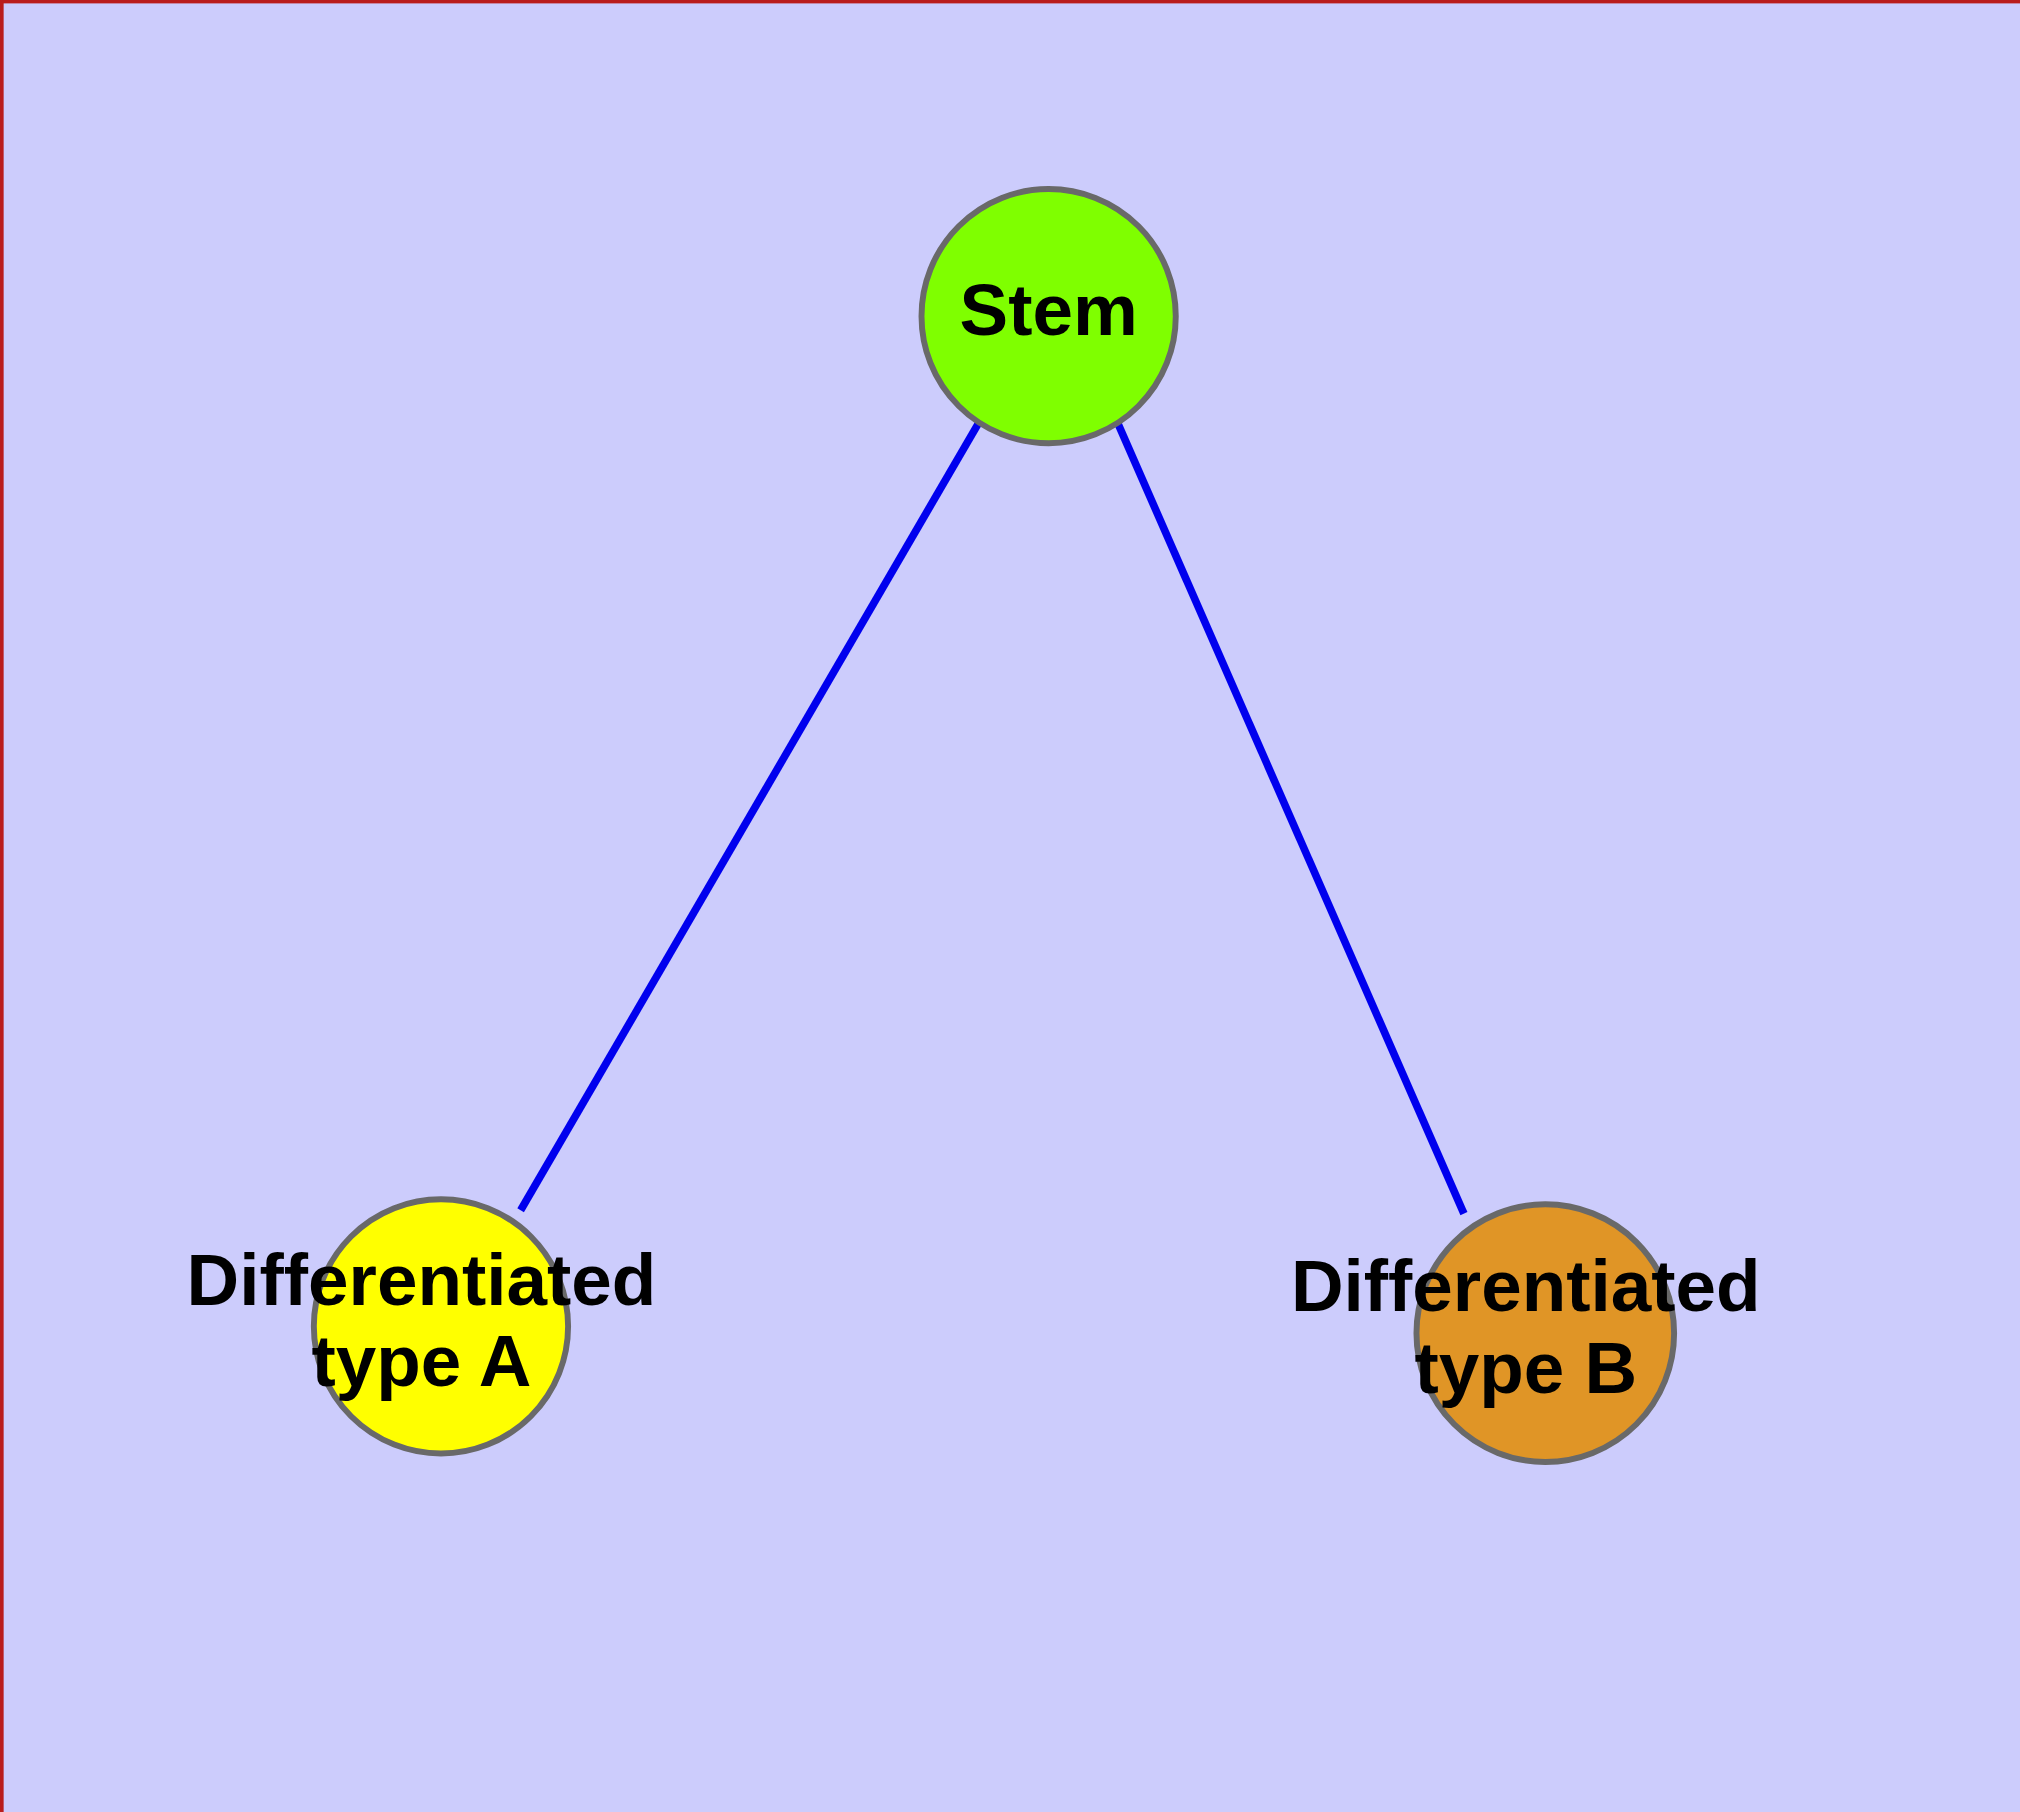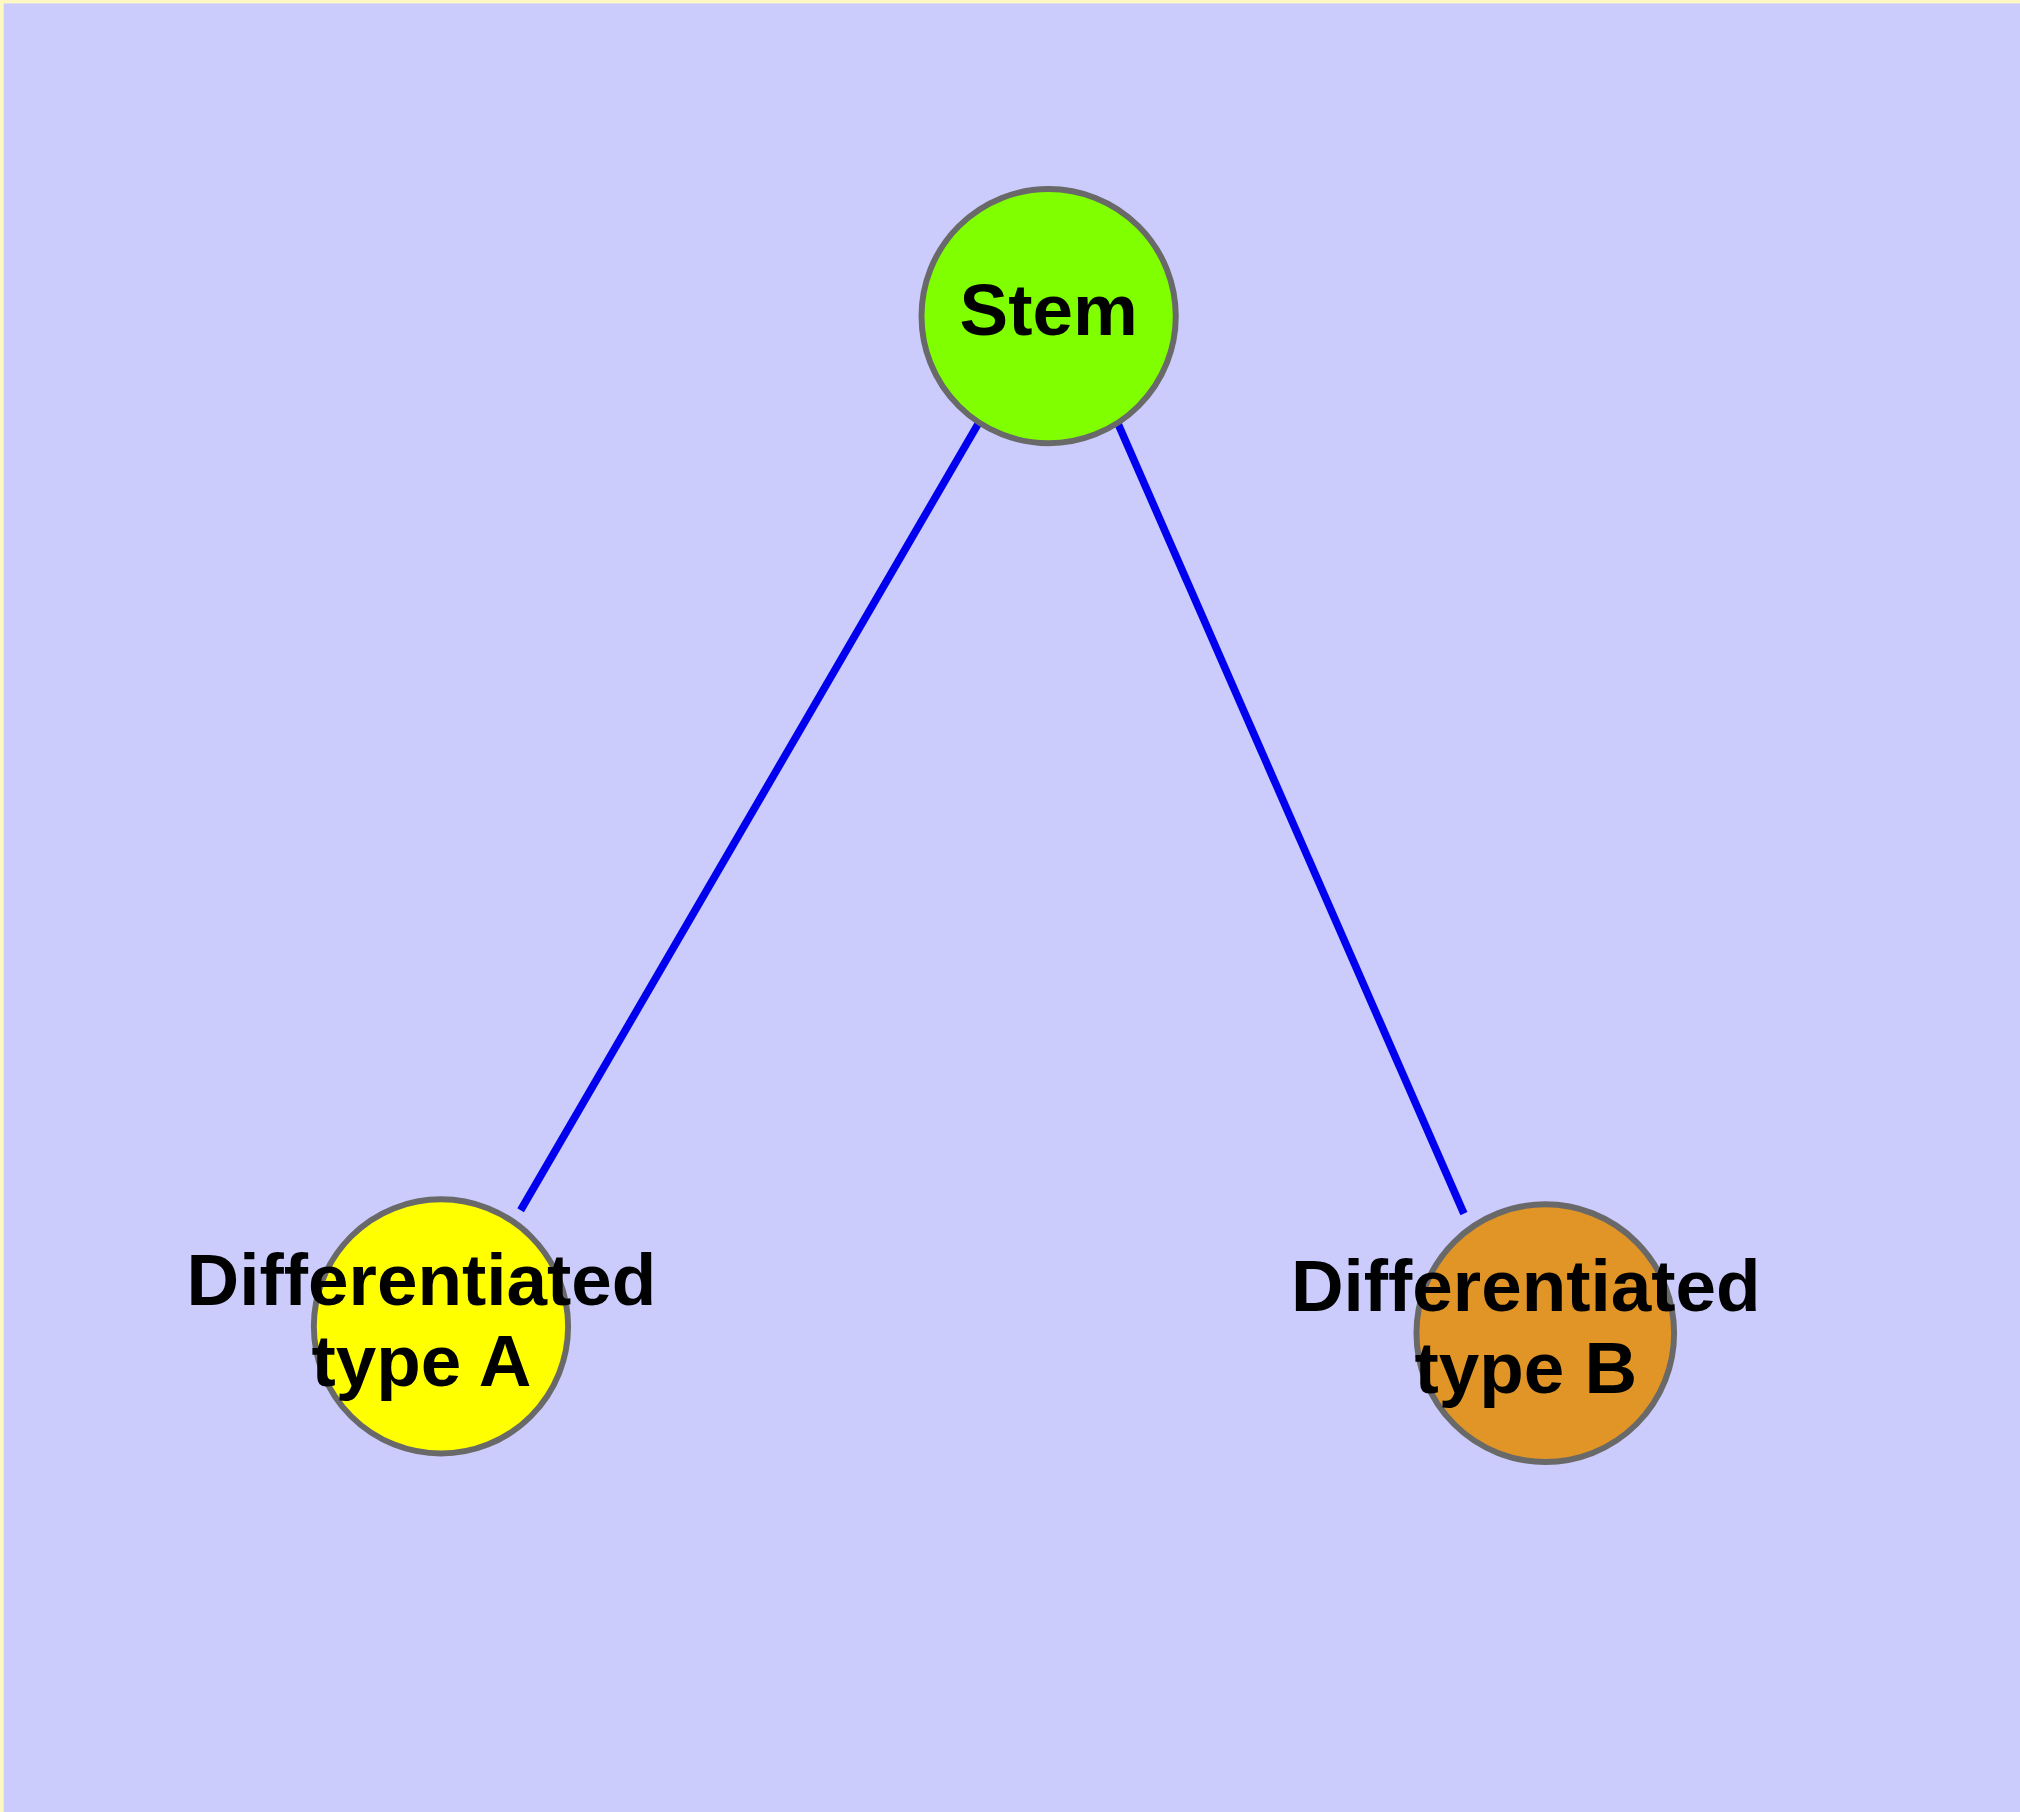--- a/index.html
+++ b/index.html
@@ -32,21 +32,21 @@
     font-family: "Liberation Sans", sans-serif;
     font-weight: bold;
     fill: #000000;
     text-anchor: middle;
     dominant-baseline: middle;
   }
 </style>
 </head>
 <body style="background: rgb(255, 255, 255);">
 
-<div id="canvas" style="background: #fef9c3;">
+<div id="canvas" style="background: #b91c1c;">
   <svg id="graph-svg" viewBox="0 0 2384 2138" xmlns="http://www.w3.org/2000/svg">
 
     <rect id="plot-bg" x="4" y="4" width="2380" height="2134" fill="#ccccfc"></rect>
 
     <g id="edges-group">
         <line x1="1155" y1="498" x2="614" y2="1428" stroke="#0000ee" stroke-width="9" stroke-linecap="butt"></line>
         <line x1="1318" y1="498" x2="1727" y2="1432" stroke="#0000ee" stroke-width="9" stroke-linecap="butt"></line>
       </g>
     <g id="nodes-group">
         <circle cx="1237" cy="373" r="150" fill="#7fff00" stroke="#696969" stroke-width="7"></circle>

